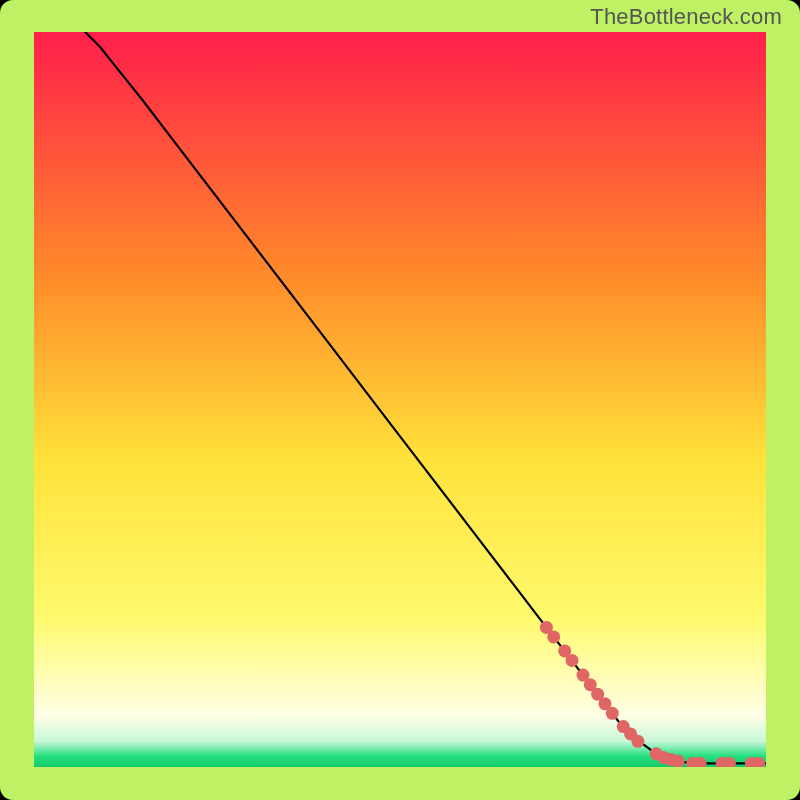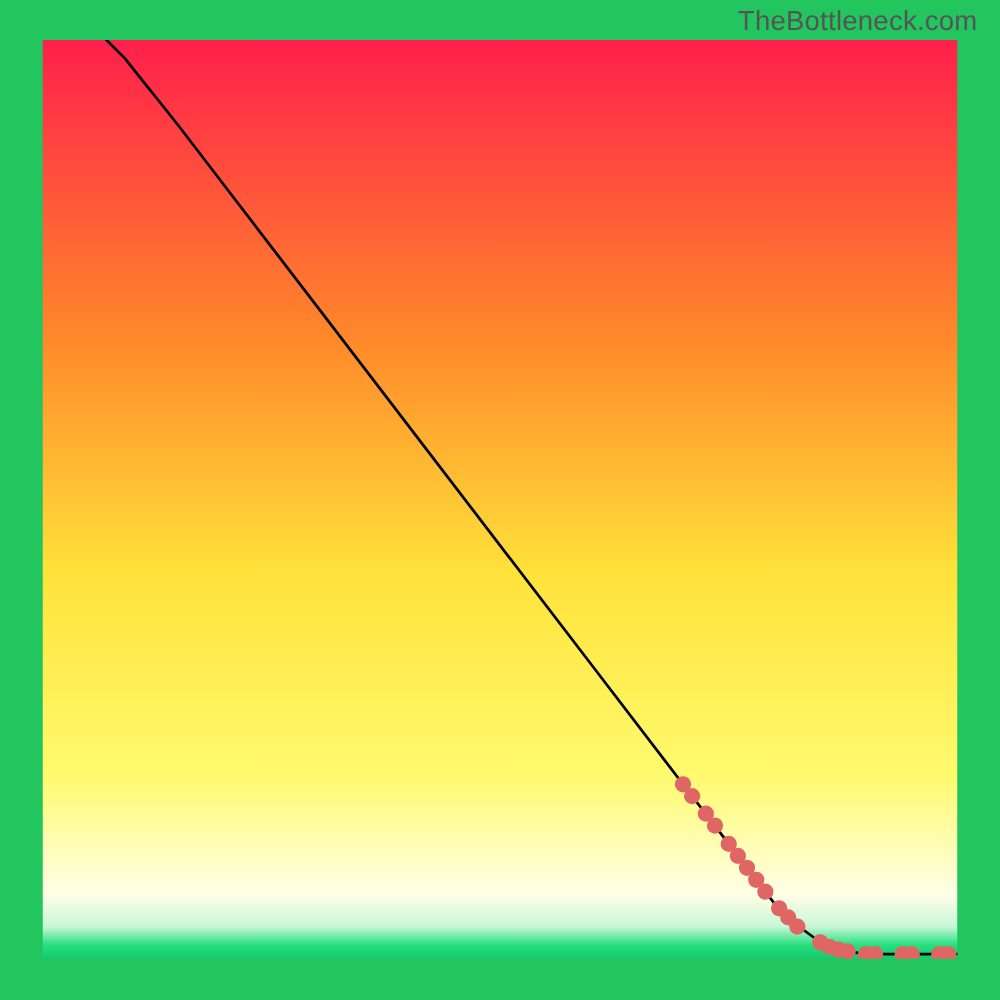--- a/index.html
+++ b/index.html
@@ -8,21 +8,22 @@
     width: 800px;
     height: 800px;
     background: #000;
     font-family: Arial, Helvetica, sans-serif;
     overflow: hidden;
   }
   .frame {
     position: relative;
     width: 800px;
     height: 800px;
-    background: #22c55e;
+    background: #bef264;
+    border-radius: 13px;
   }
   .attribution {
     position: absolute;
     top: 4px;
     right: 18px;
     color: #555;
     font-size: 22px;
     font-weight: 500;
     letter-spacing: 0.2px;
   }

